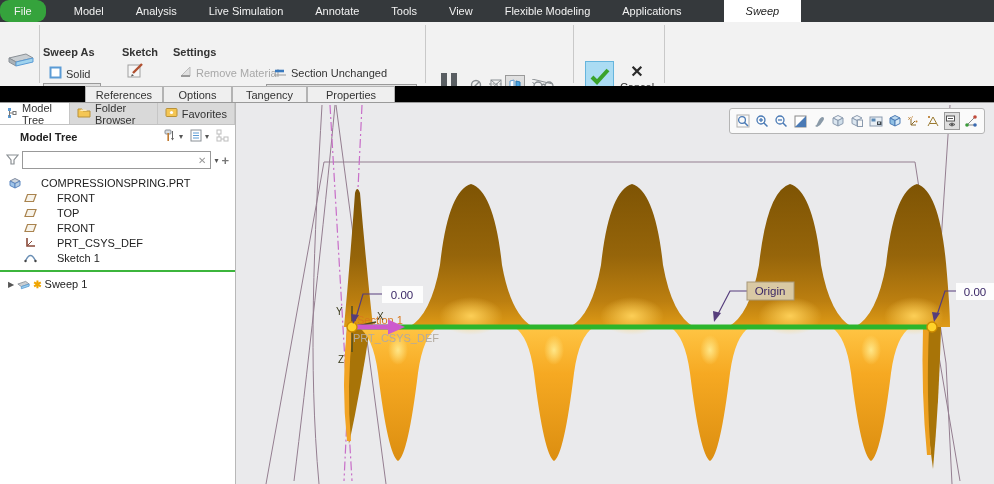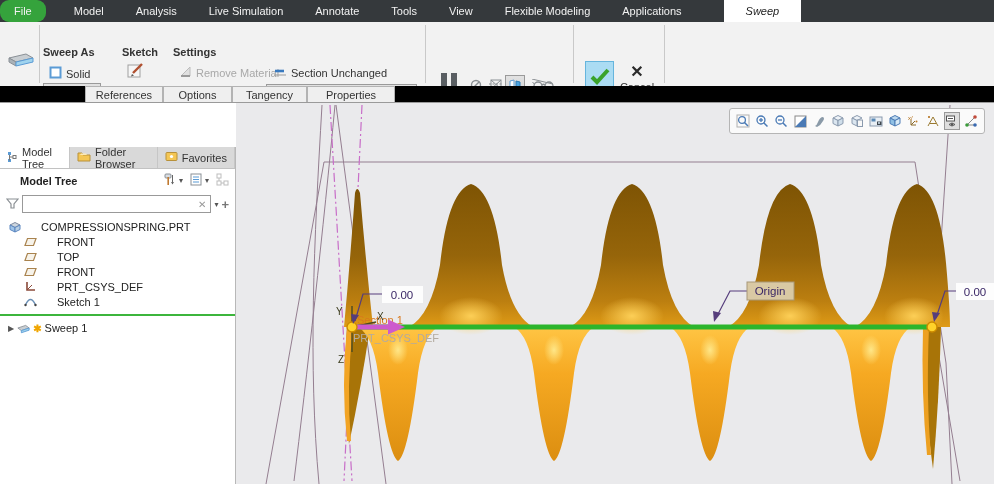--- a/index.html
+++ b/index.html
@@ -24,21 +24,21 @@
   .ok-btn { position:absolute; left:585px; top:39px; width:29px; height:45px; background:#abdcf3; border:1px solid #66b5dd; display:flex; flex-direction:column; align-items:center; justify-content:center; gap:1px; }
   .cancel-btn { position:absolute; left:616px; top:43px; width:42px; display:flex; flex-direction:column; align-items:center; gap:2px; }
   .x-glyph { font-size:16px; font-weight:bold; color:#2b2b2b; line-height:14px; }
 
   
   .dash-row { height:17px; background:#000000; border-bottom:1px solid #9a9a9a; position:relative; }
   .dash-tab { position:absolute; top:0; height:16px; background:#efefef; border:1px solid #b3b3b3; border-bottom:none; display:flex; align-items:center; justify-content:center; color:#333; }
 
   
   .content { display:flex; height:381px; }
-  .left-panel { width:236px; background:#fff; border-right:1px solid #b8b8b8; display:flex; flex-direction:column;margin-top:44px; }
+  .left-panel { width:236px; background:#fff; border-right:1px solid #b8b8b8; display:flex; flex-direction:column; }
   .panel-tabs { height:22px; background:#d9d9d9; display:flex; align-items:stretch; border-bottom:1px solid #c2c2c2; }
   .ptab { display:flex; align-items:center; gap:4px; padding:0 7px; color:#333; border-right:1px solid #c6c6c6; }
   .ptab-active { background:#ffffff; }
   .tree-header { height:23px; display:flex; align-items:center; padding:0 6px 0 20px; }
   .tree-header b { flex:0 0 auto; }
   .th-icons { margin-left:auto; display:flex; align-items:center; gap:3px; color:#666; }
   .dd { font-size:8px; color:#555; }
   .filter-row { height:24px; display:flex; align-items:center; padding:0 6px; gap:3px; }
   .filter-input { flex:1; height:18px; border:1px solid #999; background:#fff; display:flex; align-items:center; padding:0 4px; }
   .filter-input .clear { margin-left:auto; color:#999; font-size:10px; }

